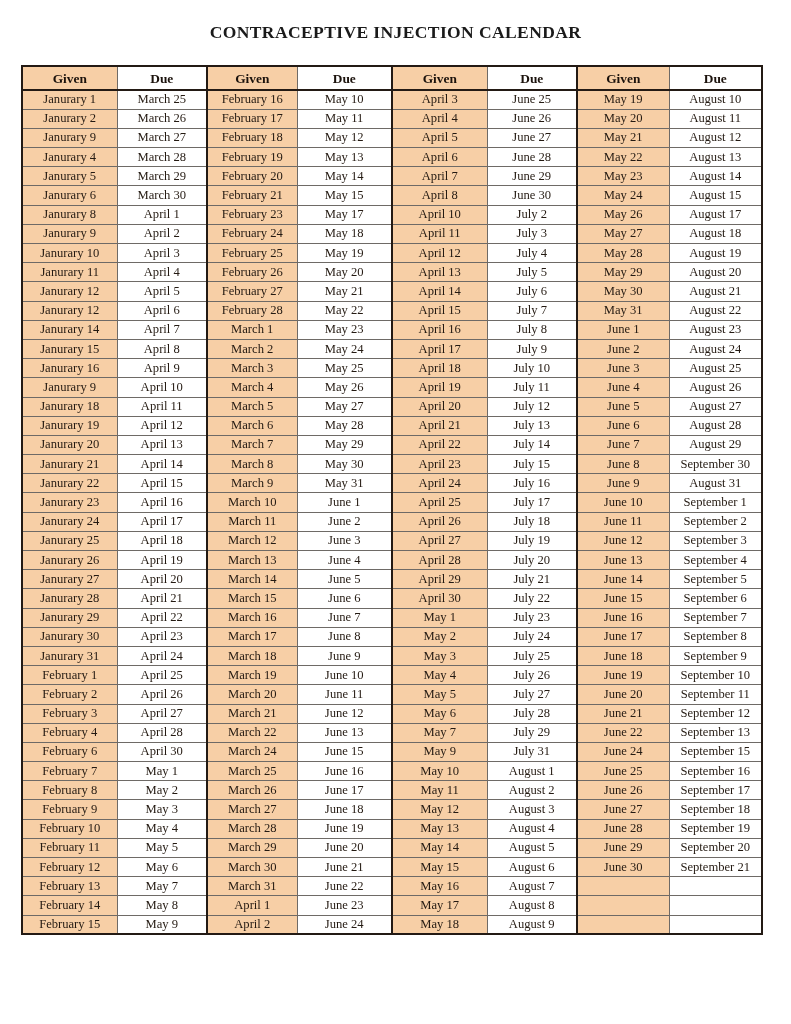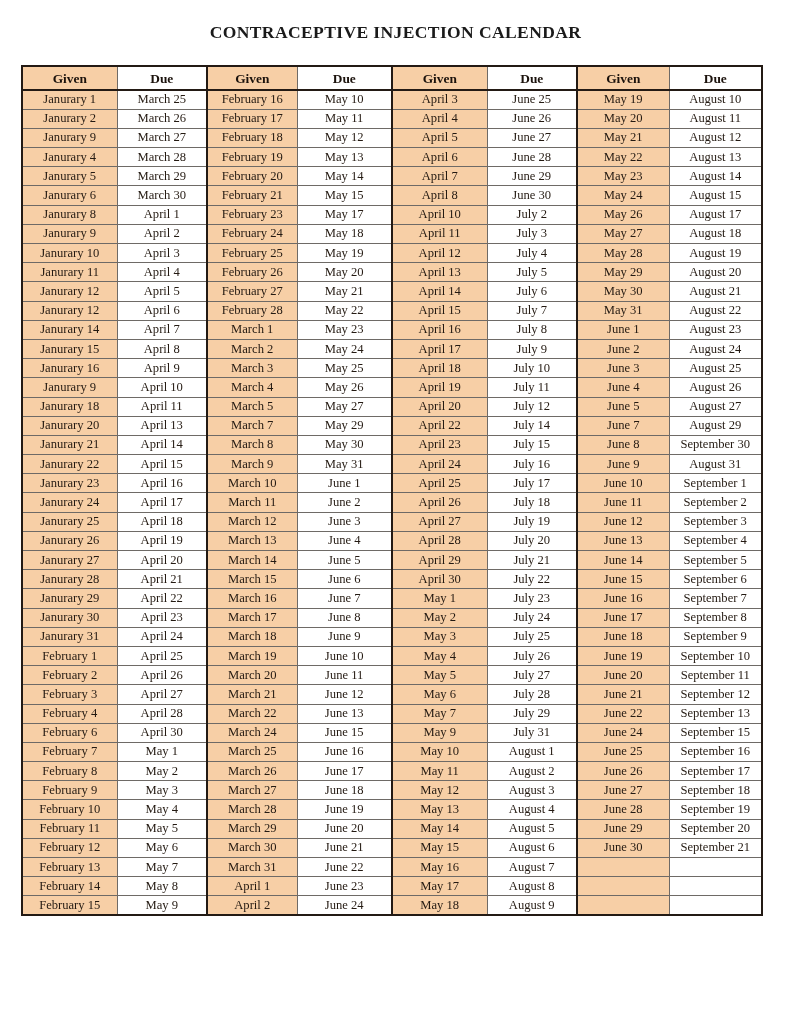--- a/index.html
+++ b/index.html
@@ -293,20 +293,30 @@
             <td class="given">Janurary 18</td>
             <td class="due pair-end">April 11</td>
             <td class="given">March 5</td>
             <td class="due pair-end">May 27</td>
             <td class="given">April 20</td>
             <td class="due pair-end">July 12</td>
             <td class="given">June 5</td>
             <td class="due last-col">August 27</td>
           </tr>
           <tr>
+            <td class="given">Janurary 19</td>
+            <td class="due pair-end">April 12</td>
+            <td class="given">March 6</td>
+            <td class="due pair-end">May 28</td>
+            <td class="given">April 21</td>
+            <td class="due pair-end">July 13</td>
+            <td class="given">June 6</td>
+            <td class="due last-col">August 28</td>
+          </tr>
+          <tr>
             <td class="given">Janurary 20</td>
             <td class="due pair-end">April 13</td>
             <td class="given">March 7</td>
             <td class="due pair-end">May 29</td>
             <td class="given">April 22</td>
             <td class="due pair-end">July 14</td>
             <td class="given">June 7</td>
             <td class="due last-col">August 29</td>
           </tr>
           <tr>

